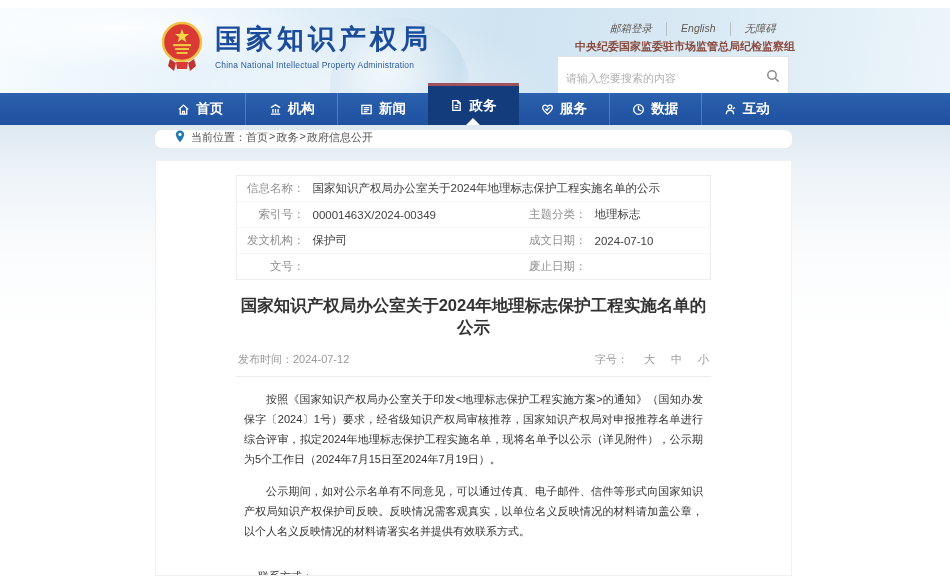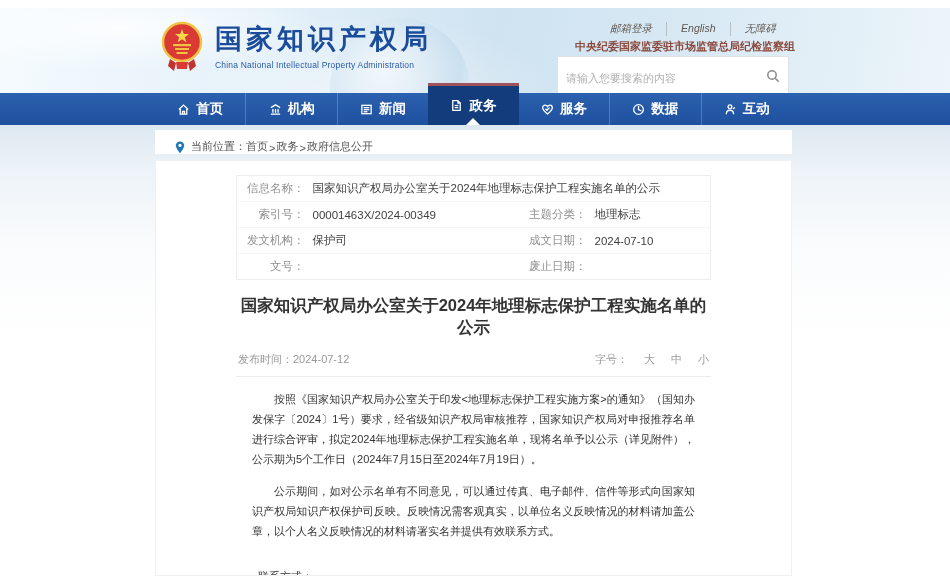--- a/index.html
+++ b/index.html
@@ -39,43 +39,43 @@
   .nav-item + .nav-item { border-left:1px solid rgba(255,255,255,.22); }
   .nav-item.active { background:#123c7c; height:42px; margin-top:-10px; border-top:3px solid #a0525c; border-left:none; }
   .nav-item.active + .nav-item { border-left:none; }
   .nav-item.active::after { content:""; position:absolute; bottom:0; left:50%; margin-left:-7px;
     border-left:7px solid transparent; border-right:7px solid transparent; border-bottom:7px solid #ffffff; }
   .nav-icon { display:flex; align-items:center; }
 
   
   .subbg { position:absolute; top:125px; left:0; width:950px; height:451px;
     background:linear-gradient(180deg,#dde8f1 0%, #edf3f8 45px, #fbfcfd 130px, #ffffff 220px); }
-  .breadcrumb { position:absolute; top:130px; left:155px; width:637px; height:24px; background:#fff;
-    display:flex; align-items:flex-end; padding-left:20px; font-size:11px; color:#555; z-index:2; }
+  .breadcrumb { position:absolute; top:130px; left:155px; width:637px; height:18px; background:#fff;
+    display:flex; align-items:flex-start; padding-left:20px; font-size:11px; color:#555; z-index:2;border-radius:7px; }
   .breadcrumb .pin { margin-right:6px; display:flex; align-items:center; }
   .breadcrumb a { color:#555; text-decoration:none; cursor:pointer; }
   .breadcrumb .sep { color:#555; margin:0 1px; }
 
   .card { position:absolute; top:160px; left:155px; width:637px; height:416px; background:#fff;
     border:1px solid #f0f0f0; padding:14px 80px 0; z-index:2; overflow:hidden; }
 
   table.info-table { width:100%; border-collapse:collapse; border:1px solid #ededed; font-size:11.5px; }
   table.info-table td { padding:5px 4px; border-bottom:1px solid #f5f5f5; }
   table.info-table tr:last-child td { border-bottom:none; }
   td.lbl { color:#8f8f8f; text-align:right; width:72px; white-space:nowrap; }
   td.lbl2 { color:#8f8f8f; text-align:right; width:150px; white-space:nowrap; }
   td.val { color:#3f3f3f; }
   td.val2 { color:#3f3f3f; width:120px; }
 
   .doc-title { text-align:center; font-size:16.5px; font-weight:bold; color:#333; margin:15px 0 8px; }
   .meta { display:flex; justify-content:space-between; align-items:center; font-size:11px; color:#999;
     padding:5px 2px 9px; border-bottom:1px solid #ececec; }
   .meta .sizes span { margin-left:16px; cursor:pointer; color:#999; }
 
-  .body-text p { font-size:11px; color:#333; line-height:20px; text-indent:2em; margin:12px 16px; text-align:justify; }
+  .body-text p { font-size:11px; color:#333; line-height:20px; text-indent:2em; margin:12px 8px; text-align:justify; }
   .body-text p.contact { line-height:19px; margin:6px 0; }
   .body-text p.contact-head { margin-top:26px; }
 </style>
 </head>
 <body>
 
 <div class="screen">
   <div class="topstrip"></div>
 
   <div class="header">

